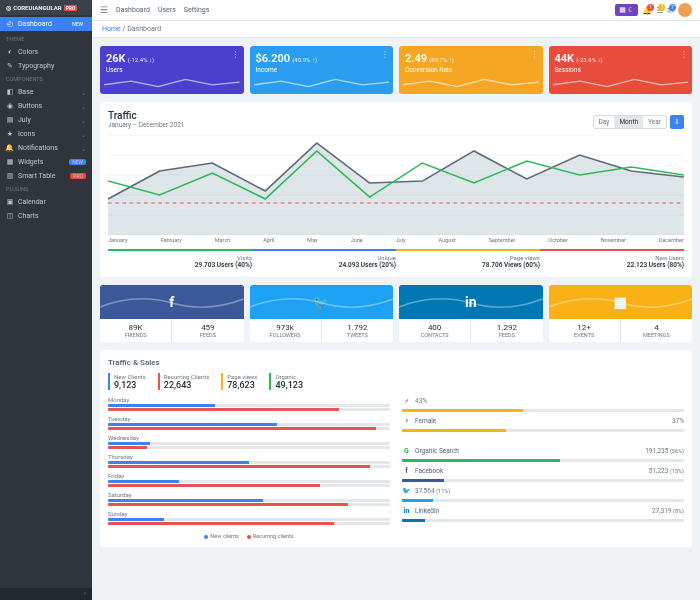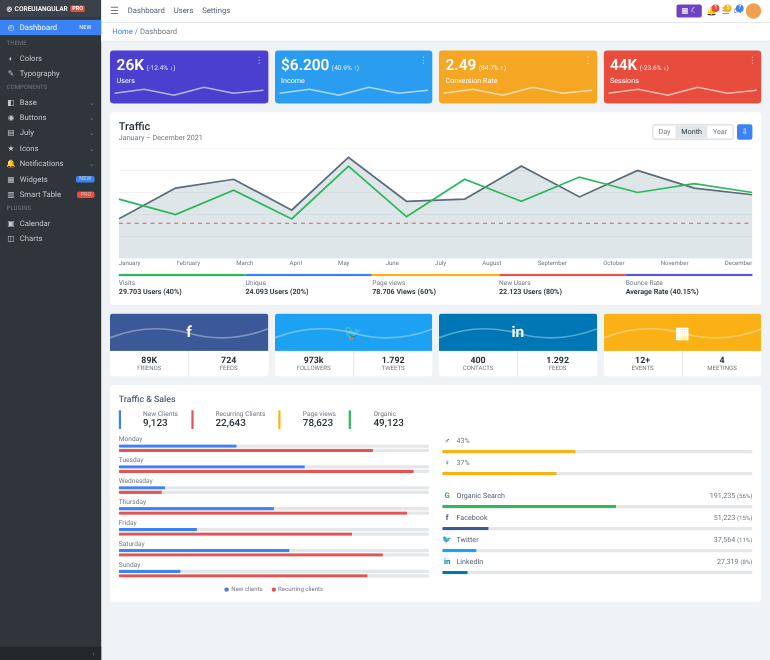--- a/index.html
+++ b/index.html
@@ -26,58 +26,58 @@
 .topbar .actions{display:flex;gap:4px;align-items:center}
 .topbar .dash-btn{background:#6f42c1;color:#fff;padding:2px 4px;border-radius:2px;font-size:7px;display:flex;gap:2px}
 .topbar .notif{position:relative;color:#6e7781;font-size:8px}
 .topbar .notif .dot{position:absolute;top:-2px;right:-2px;background:#e74c3c;color:#fff;border-radius:50%;font-size:5px;width:7px;height:7px;display:flex;align-items:center;justify-content:center}
 .topbar .avatar{width:14px;height:14px;border-radius:50%;background:#f0a050}
 .breadcrumb{background:#fff;padding:4px 10px;font-size:7px;color:#6e7781;border-bottom:1px solid #e4e7ea}
 .breadcrumb a{color:#3b82f6;text-decoration:none}
 .content{padding:8px;display:flex;flex-direction:column;gap:8px}
 .cards{display:flex;gap:6px}
 .card{flex:1;border-radius:3px;padding:6px;color:#fff;position:relative;height:48px}
-.card .big{font-size:14px;font-weight:600}
+.card .big{font-size:11px;font-weight:600}
 .card .sub{font-size:6px;opacity:.85}
 .card .label{font-size:6.5px;margin-top:1px}
 .card .dots{position:absolute;top:4px;right:4px;font-size:8px;opacity:.7}
 .card svg.spark{position:absolute;bottom:2px;left:4px;right:4px;height:18px;width:calc(100% - 8px)}
 .c-blue{background:#4b3fcf}
 .c-cyan{background:#2b9df0}
 .c-orange{background:#f5a623}
 .c-red{background:#e74c3c}
 .panel{background:#fff;border-radius:3px;padding:8px}
-.traffic-head{display:flex;align-items:center}
+.traffic-head{display:flex;align-items:flex-end}
 .traffic-head h3{font-size:10px;font-weight:500}
 .traffic-head .period{font-size:6.5px;color:#6e7781}
 .traffic-head .spacer{flex:1}
 .btn-group{display:flex;border:1px solid #d8dbe0;border-radius:2px;overflow:hidden}
 .btn-group span{font-size:6.5px;padding:2px 5px;color:#6e7781;cursor:pointer}
 .btn-group span.active{background:#e4e7ea;color:#263238}
 .icon-btn{background:#3b82f6;color:#fff;width:14px;height:14px;border-radius:2px;display:flex;align-items:center;justify-content:center;margin-left:3px;font-size:7px}
 .chart{height:100px;position:relative;margin-top:6px}
 .chart svg{width:100%;height:100%}
 .months{display:flex;justify-content:space-between;font-size:5.5px;color:#6e7781;margin-top:2px}
 .traffic-stats{display:flex;margin-top:6px}
-.tstat{flex:1;text-align:left;border-top:2px solid;padding-top:3px}
+.tstat{flex:1;text-align:right;border-top:2px solid;padding-top:3px}
 .tstat .l{font-size:6px;color:#6e7781}
 .tstat .v{font-size:6.5px;font-weight:600}
 .social{display:flex;gap:6px}
 .scard{flex:1;background:#fff;border-radius:3px;overflow:hidden}
 .scard .top{height:34px;display:flex;align-items:center;justify-content:center;color:#fff;position:relative}
 .scard .top .sico{font-size:14px;font-weight:700}
 .scard .top svg{position:absolute;inset:0;width:100%;height:100%}
 .scard .bot{display:flex}
 .scard .bcol{flex:1;text-align:center;padding:4px 0}
 .scard .bcol:first-child{border-right:1px solid #e4e7ea}
-.scard .bn{font-size:8px;font-weight:700}
+.scard .bn{font-size:8px;font-weight:400}
 .scard .bl{font-size:5.5px;color:#6e7781;text-transform:uppercase}
 .ts-panel h4{font-size:8px;font-weight:500;color:#4f5d73;margin-bottom:6px}
 .ts-top{display:flex;gap:12px;margin-bottom:6px}
-.ts-metric{border-left:2px solid;padding-left:20px}
+.ts-metric{border-left:2px solid;padding-left:4px}
 .ts-metric .ml{font-size:6px;color:#6e7781}
 .ts-metric .mv{font-size:9px;font-weight:500}
 .ts-body{display:flex;gap:12px}
 .ts-col{flex:1;display:flex;flex-direction:column;gap:4px}
 .day-row{display:flex;flex-direction:column;gap:1px}
 .day-row .dl{font-size:6px;color:#6e7781}
 .bar{height:3px;background:#e4e7ea;border-radius:1px;overflow:hidden;position:relative}
 .bar .fill{height:100%;position:absolute;left:0}
 .legend{display:flex;gap:8px;justify-content:center;font-size:5.5px;color:#6e7781;margin-top:4px}
 .legend .dot{width:4px;height:4px;border-radius:50%;display:inline-block;margin-right:2px;vertical-align:middle}
@@ -281,42 +281,38 @@
               <div class="v">24.093 Users (20%)</div>
             </div>
             <div class="tstat" style="border-color:#f9b115">
               <div class="l">Page views</div>
               <div class="v">78.706 Views (60%)</div>
             </div>
             <div class="tstat" style="border-color:#e55353">
               <div class="l">New Users</div>
               <div class="v">22.123 Users (80%)</div>
             </div>
-            <div class="tstat" style="border-color:#5856d6">
-              <div class="l">Bounce Rate</div>
-              <div class="v">Average Rate (40.15%)</div>
-            </div>
           </div>
       </div>
 
       <div class="social" id="social">
           <div class="scard">
             <div class="top" style="background:#3b5998">
               <svg viewBox="0 0 100 34" preserveAspectRatio="none">
                 <path d="M0,22 Q25,8 50,18 T100,14" fill="none" stroke="rgba(255,255,255,0.35)" stroke-width="1.5"></path>
               </svg>
               <span class="sico">f</span>
             </div>
             <div class="bot">
               <div class="bcol">
                 <div class="bn">89K</div>
                 <div class="bl">FRIENDS</div>
               </div>
               <div class="bcol">
-                <div class="bn">724</div>
+                <div class="bn">459</div>
                 <div class="bl">FEEDS</div>
               </div>
             </div>
           </div>
           <div class="scard">
             <div class="top" style="background:#1da1f2">
               <svg viewBox="0 0 100 34" preserveAspectRatio="none">
                 <path d="M0,22 Q25,8 50,18 T100,14" fill="none" stroke="rgba(255,255,255,0.35)" stroke-width="1.5"></path>
               </svg>
               <span class="sico">🐦</span>
@@ -463,20 +459,21 @@
           <div class="ts-col" id="ts-right">
               <div class="gender-row">
                 <span class="gico">♂</span>
                 <span class="gv">43%</span>
               </div>
               <div class="bar">
                 <div class="fill" style="width:43%;background:#f9b115"></div>
               </div>
               <div class="gender-row">
                 <span class="gico">♀</span>
+                <span class="gl">Female</span>
                 <span class="gv">37%</span>
               </div>
               <div class="bar">
                 <div class="fill" style="width:37%;background:#f9b115"></div>
               </div>
               <div style="height:6px"></div>
               <div class="src-row">
                 <span class="sico2" style="color:#2eb85c">G</span>
                 <span class="sl">Organic Search</span>
                 <span class="sv">191,235 <span class="pct">(56%)</span></span>
@@ -487,21 +484,20 @@
               <div class="src-row">
                 <span class="sico2" style="color:#3b5998">f</span>
                 <span class="sl">Facebook</span>
                 <span class="sv">51,223 <span class="pct">(15%)</span></span>
               </div>
               <div class="bar">
                 <div class="fill" style="width:15%;background:#3b5998"></div>
               </div>
               <div class="src-row">
                 <span class="sico2" style="color:#1da1f2">🐦</span>
-                <span class="sl">Twitter</span>
                 <span class="sv">37,564 <span class="pct">(11%)</span></span>
               </div>
               <div class="bar">
                 <div class="fill" style="width:11%;background:#1da1f2"></div>
               </div>
               <div class="src-row">
                 <span class="sico2" style="color:#0077b5">in</span>
                 <span class="sl">LinkedIn</span>
                 <span class="sv">27,319 <span class="pct">(8%)</span></span>
               </div>

